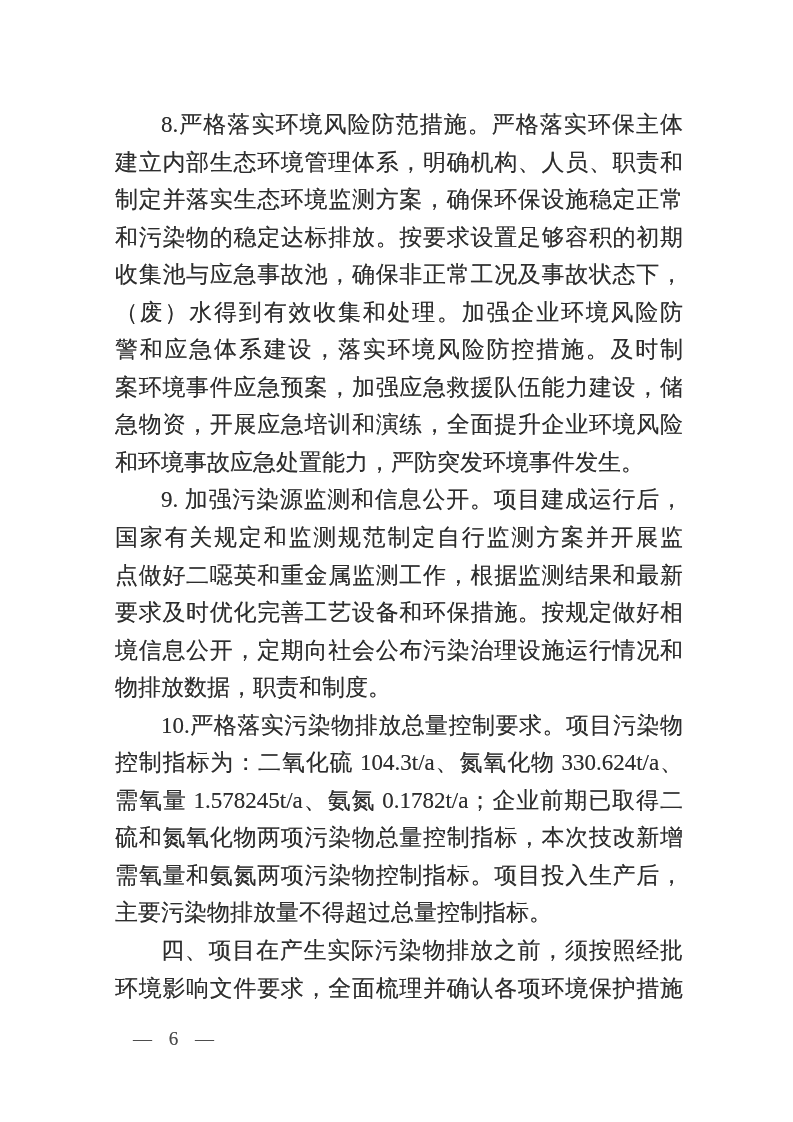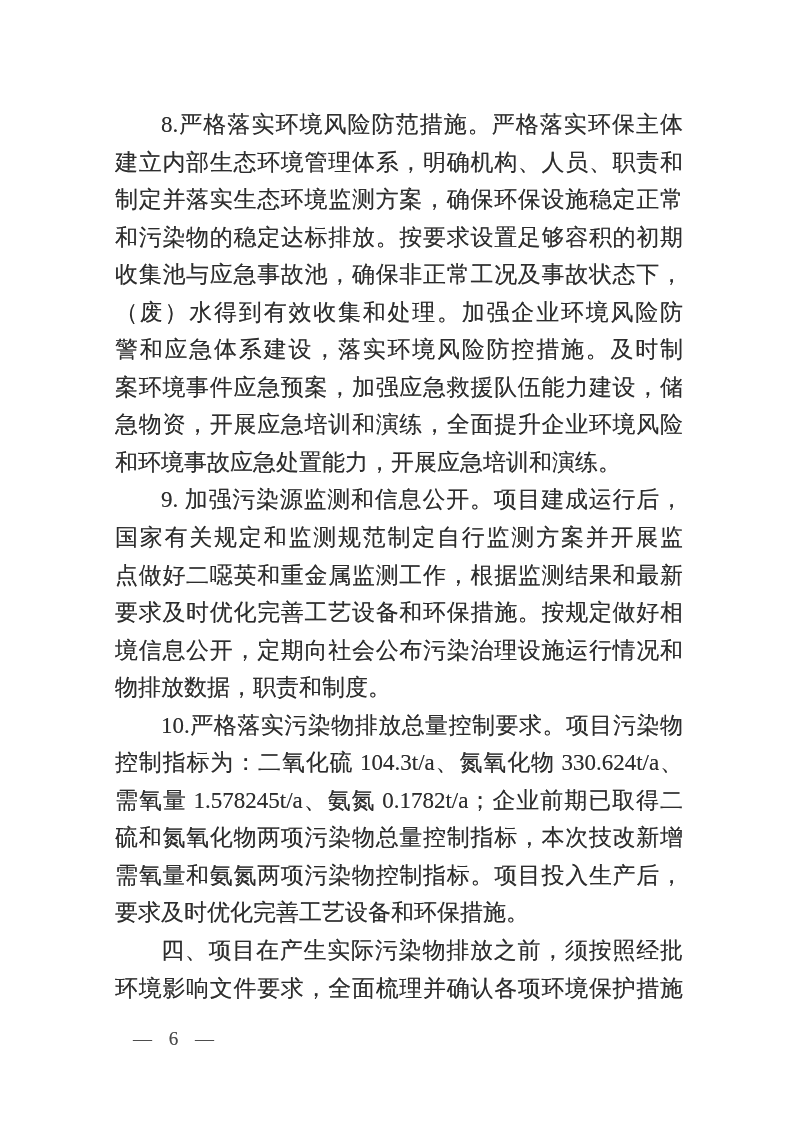--- a/index.html
+++ b/index.html
@@ -69,39 +69,39 @@
     <div class="paragraph">
       <div class="line first">8.严格落实环境风险防范措施。严格落实环保主体责任，</div>
       <div class="line">建立内部生态环境管理体系，明确机构、人员、职责和制度，</div>
       <div class="line">制定并落实生态环境监测方案，确保环保设施稳定正常运行</div>
       <div class="line">和污染物的稳定达标排放。按要求设置足够容积的初期雨水</div>
       <div class="line">收集池与应急事故池，确保非正常工况及事故状态下，污</div>
       <div class="line">（废）水得到有效收集和处理。加强企业环境风险防控、预</div>
       <div class="line">警和应急体系建设，落实环境风险防控措施。及时制定、备</div>
       <div class="line">案环境事件应急预案，加强应急救援队伍能力建设，储备应</div>
       <div class="line">急物资，开展应急培训和演练，全面提升企业环境风险防控</div>
-      <div class="line para-end">和环境事故应急处置能力，开展应急培训和演练。</div>
+      <div class="line para-end">和环境事故应急处置能力，严防突发环境事件发生。</div>
     </div>
 
     <div class="paragraph">
       <div class="line first">9. 加强污染源监测和信息公开。项目建成运行后，应按</div>
       <div class="line">国家有关规定和监测规范制定自行监测方案并开展监测，重</div>
       <div class="line">点做好二噁英和重金属监测工作，根据监测结果和最新环保</div>
       <div class="line">要求及时优化完善工艺设备和环保措施。按规定做好相关环</div>
       <div class="line">境信息公开，定期向社会公布污染治理设施运行情况和污染</div>
       <div class="line para-end">物排放数据，职责和制度。</div>
     </div>
 
     <div class="paragraph">
       <div class="line first">10.严格落实污染物排放总量控制要求。项目污染物总量</div>
       <div class="line">控制指标为：二氧化硫 104.3t/a、氮氧化物 330.624t/a、化学</div>
       <div class="line">需氧量 1.578245t/a、氨氮 0.1782t/a；企业前期已取得二氧化</div>
       <div class="line">硫和氮氧化物两项污染物总量控制指标，本次技改新增化学</div>
       <div class="line">需氧量和氨氮两项污染物控制指标。项目投入生产后，所排</div>
-      <div class="line para-end">要求及时优化完善工艺设备和环保措施。</div>
+      <div class="line para-end">主要污染物排放量不得超过总量控制指标。</div>
     </div>
 
     <div class="paragraph">
       <div class="line first">四、项目在产生实际污染物排放之前，须按照经批准的</div>
       <div class="line">环境影响文件要求，全面梳理并确认各项环境保护措施落实</div>
     </div>
 
   </div>
 
   <div class="page-number">— 6 —</div>

